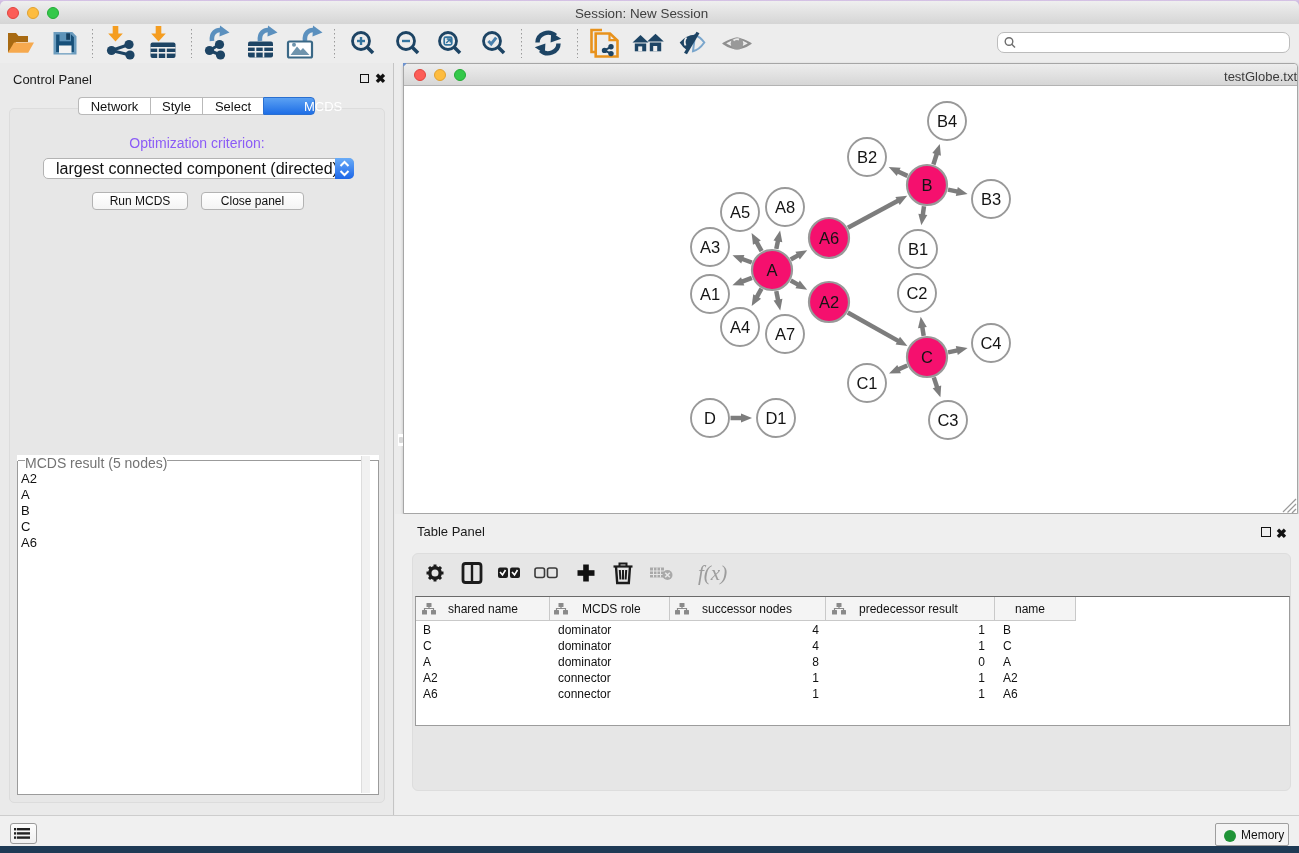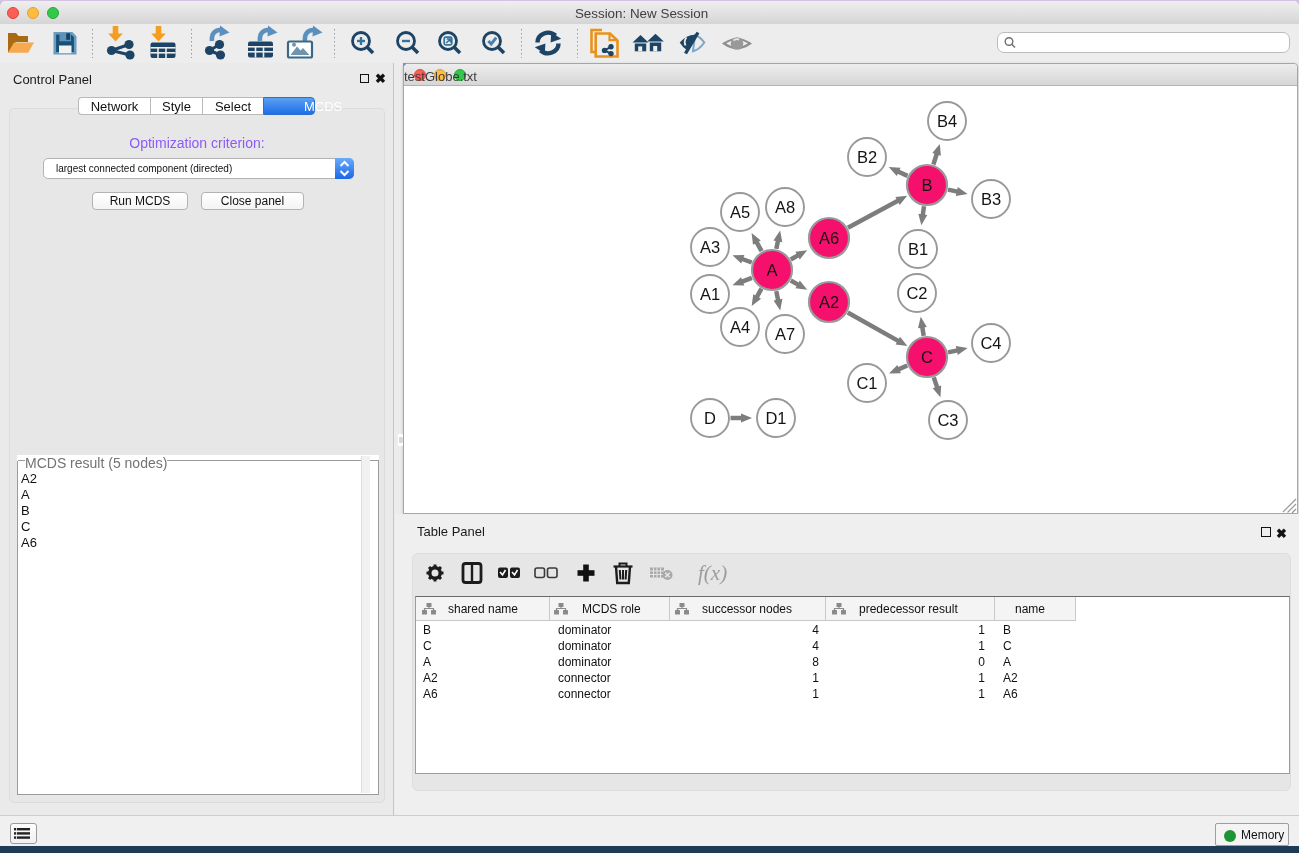--- a/index.html
+++ b/index.html
@@ -11,21 +11,21 @@
 .tl { position:absolute; width:12px; height:12px; border-radius:50%; top:6px; }
 #titleText { position:absolute; top:5px; left:-8px; width:1299px; text-align:center; font-size:13.4px; color:#404040; }
 #toolbar { position:absolute; left:0; top:24px; width:1299px; height:39px; background:#ededed; }
 #controlPanel { position:absolute; left:0; top:63px; width:394px; height:752px; background:#eaeaea; border-right:1px solid #c5c5c5; }
 #netwin { position:absolute; left:403px; top:63px; width:895px; height:451px; background:#fff; border:1px solid #a6a6a6; border-radius:4px 4px 0 0; box-shadow:0 1px 3px rgba(0,0,0,0.2); }
 #netTitle { position:absolute; left:0; top:0; width:893px; height:22px; background:linear-gradient(#ededed,#d6d6d6); border-bottom:1px solid #b3b3b3; border-radius:4px 4px 0 0; }
 #tablePanel { position:absolute; left:395px; top:514px; width:904px; height:301px; background:#efefef; }
 #statusbar { position:absolute; left:0; top:815px; width:1299px; height:31px; background:#f0f0f0; border-top:1px solid #cdcdcd; }
 .cptab { background:#fff; border:1px solid #b9b9b9; text-align:center; line-height:17px; color:#111; }
 .cpbtn { height:18px; background:linear-gradient(#ffffff,#f4f4f4); border:1px solid #b3b3b3; border-radius:4px; font-size:12px; color:#111; text-align:center; line-height:17px; }
-#tbl { position:absolute; left:20px; top:82px; width:875px; height:178px; background:#fff; border:1px solid #9c9c9c; border-top:1px solid #6a6a6a; }
+#tbl { position:absolute; left:20px; top:82px; width:875px; height:130px; background:#fff; border:1px solid #9c9c9c; border-top:1px solid #6a6a6a; }
 #tblHead { position:absolute; left:0; top:0; width:660px; height:24px; background:#f4f4f4; border-bottom:1px solid #c9c9c9; font-size:12px; color:#111; }
 #tblHead span { position:absolute; top:5px; }
 #tblHead i { position:absolute; top:0; height:24px; width:1px; background:#c9c9c9; font-style:normal; }
 .hicon { position:absolute; top:5px; width:14px; height:14px; }
 .trow { position:absolute; left:0; width:875px; height:16px; font-size:12px; color:#111; }
 .trow s, .trow u, .trow em { position:absolute; top:1px; text-decoration:none; font-style:normal; }
 .trow u, .trow em { text-align:right; left:0; }
 #btabs { position:absolute; left:276.5px; top:277px; height:20px; display:flex; font-size:13px; }
 .btab { background:#fff; border:1px solid #b9b9b9; text-align:center; line-height:18px; color:#111; }
 </style>
@@ -193,21 +193,21 @@
   <div style="position:absolute;left:360px;top:11px;width:9px;height:9px;border:1.5px solid #111;"></div>
   <div style="position:absolute;left:375px;top:8px;font-size:13px;font-weight:bold;color:#111;">✖</div>
   <div id="cpInner" style="position:absolute;left:9px;top:45px;width:376px;height:695px;background:#e7e7e7;border:1px solid #dcdcdc;border-radius:5px;"></div>
   <div id="cpTabs" style="position:absolute;left:78px;top:34px;height:18px;display:flex;font-size:13px;">
     <div class="cptab" style="border-radius:4px 0 0 4px;border-right:none;width:72px;">Network</div>
     <div class="cptab" style="border-right:none;width:52px;">Style</div>
     <div class="cptab" style="border-right:none;width:61px;">Select</div>
     <div class="cptab" style="border-radius:0 4px 4px 0;width:52px;background:linear-gradient(#5ba1f3,#1e6ee6);color:#fff;border-color:#2a6fd0;padding-left:40px;">MCDS</div>
   </div>
   <div style="position:absolute;left:0;top:72px;width:394px;text-align:center;font-size:14px;color:#8b5cf6;">Optimization criterion:</div>
-  <div style="position:absolute;left:43px;top:95px;width:311px;height:21px;background:#fff;border:1px solid #b3b3b3;border-radius:5px;font-size:10px;color:#111;line-height:19px;padding-left:12px;">largest connected component (directed)
+  <div style="position:absolute;left:43px;top:95px;width:311px;height:21px;background:#fff;border:1px solid #b3b3b3;border-radius:5px;font-size:16px;color:#111;line-height:19px;padding-left:12px;">largest connected component (directed)
     <div style="position:absolute;right:-1px;top:-1px;width:19px;height:21px;border-radius:0 5px 5px 0;background:linear-gradient(#6aacf7,#1c66e8);">
       <svg width="19" height="21">
           <path d="M 5.5 8 L 9.5 4 L 13.5 8 M 5.5 13 L 9.5 17 L 13.5 13" stroke="#fff" stroke-width="2" fill="none"></path>
         </svg>
     </div>
   </div>
   <div class="cpbtn" style="position:absolute;left:92px;top:129px;width:96px;">Run MCDS</div>
   <div class="cpbtn" style="position:absolute;left:201px;top:129px;width:103px;">Close panel</div>
   <div style="position:absolute;left:17px;top:392px;width:362px;height:339px;background:#ffffff;"></div>
   <svg style="position:absolute;left:0;top:0;" width="394" height="752">
@@ -221,21 +221,21 @@
   </svg>
   <div style="position:absolute;left:361px;top:393px;width:9px;height:337px;background:#f1f1f1;border-left:1px solid #dddddd;"></div>
   <div style="position:absolute;left:25px;top:391.5px;font-size:14px;color:#737373;">MCDS result (5 nodes)</div>
   <div style="position:absolute;left:21px;top:407.5px;font-size:13px;line-height:16.2px;color:#111;">A2<br>A<br>B<br>C<br>A6</div>
 </div>
 <div id="netwin">
   <div id="netTitle">
     <div class="tl" style="left:10px;top:5px;background:#fc5d57;border:1px solid #e1443e;"></div>
     <div class="tl" style="left:30px;top:5px;background:#fdbc40;border:1px solid #e1a12f;"></div>
     <div class="tl" style="left:50px;top:5px;background:#34c84a;border:1px solid #23ab36;"></div>
-    <div style="position:absolute;left:0;top:5px;width:100%;text-align:left;font-size:13px;color:#3c3c3c;">testGlobe.txt</div>
+    <div style="position:absolute;left:0;top:5px;width:100%;text-align:right;font-size:13px;color:#3c3c3c;">testGlobe.txt</div>
   </div>
   <svg id="graph" width="893" height="428" viewBox="0 0 893 428" style="position:absolute;left:0;top:22px;">
     <g stroke="#7d7d7d" stroke-width="4.5">
       <line x1="347.9" y1="191.8" x2="336.8" y2="196.1"></line>
       <line x1="347.8" y1="176.5" x2="336.9" y2="172.5"></line>
       <line x1="357.6" y1="165.2" x2="351.9" y2="154.9"></line>
       <line x1="372.3" y1="162.9" x2="374.3" y2="153.3"></line>
       <line x1="357.5" y1="202.7" x2="352.2" y2="212.2"></line>
       <line x1="372.3" y1="205.1" x2="374.4" y2="215.7"></line>
       <line x1="386.7" y1="173.5" x2="395.4" y2="168.6"></line>

